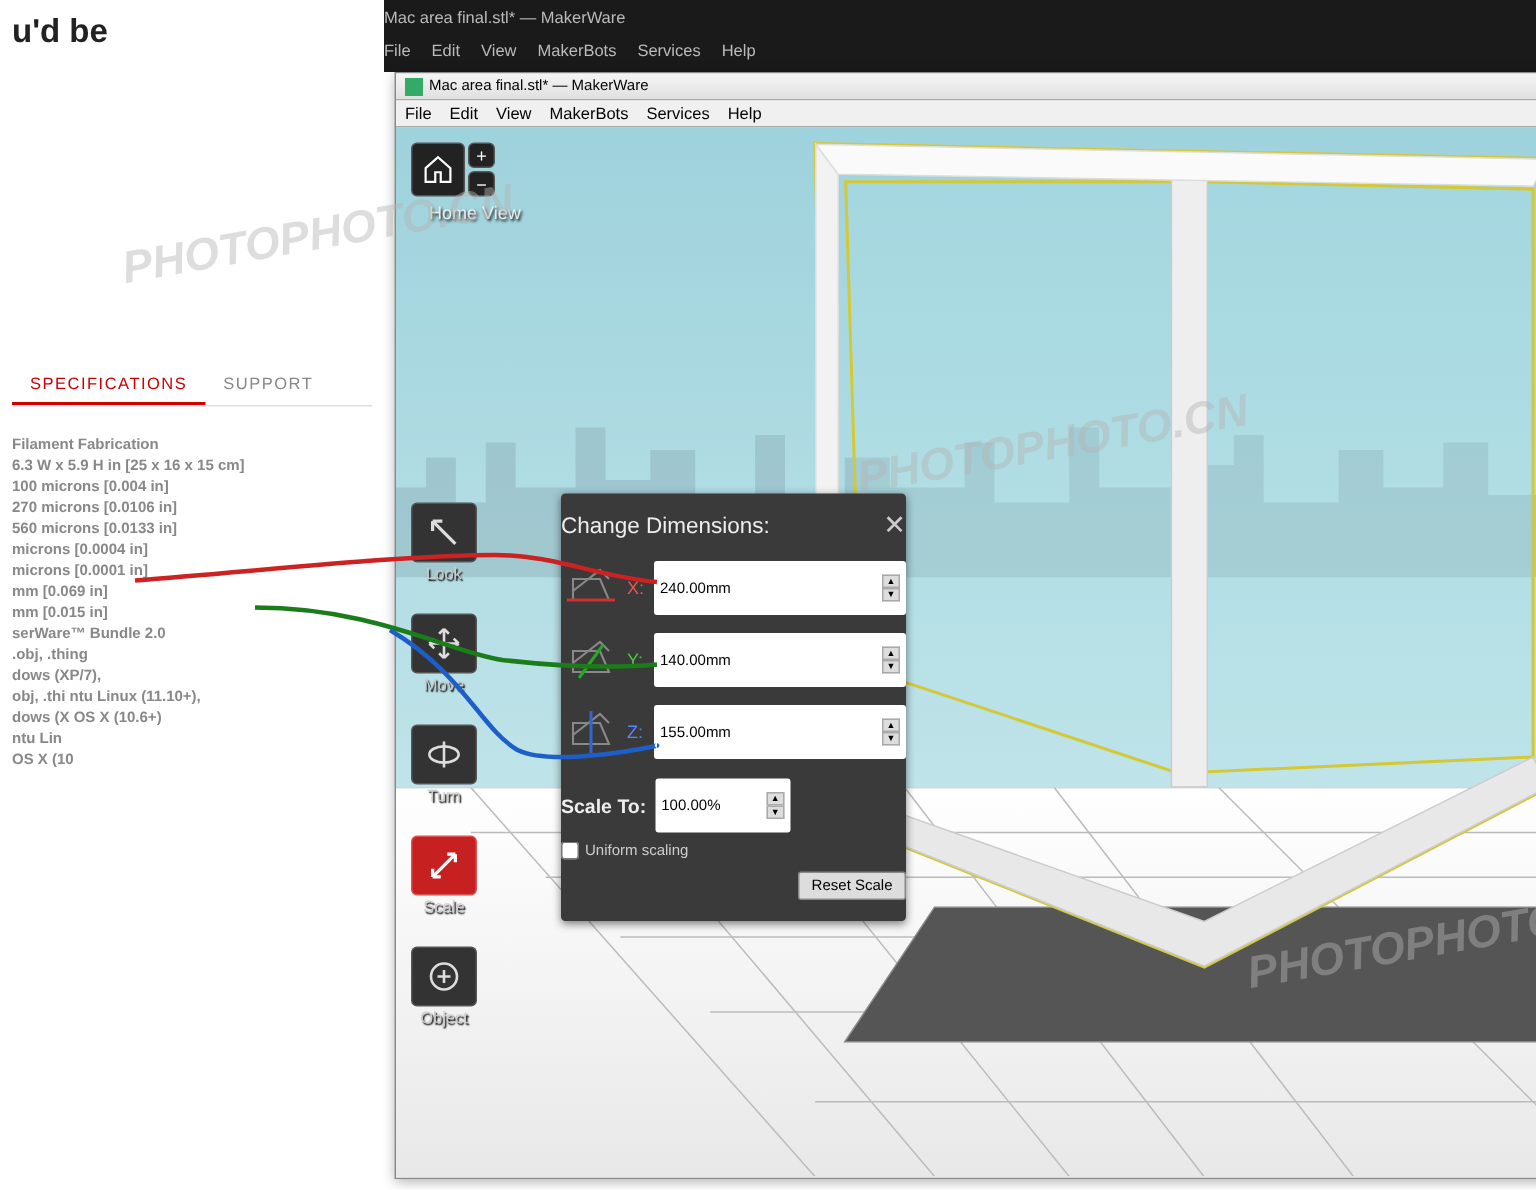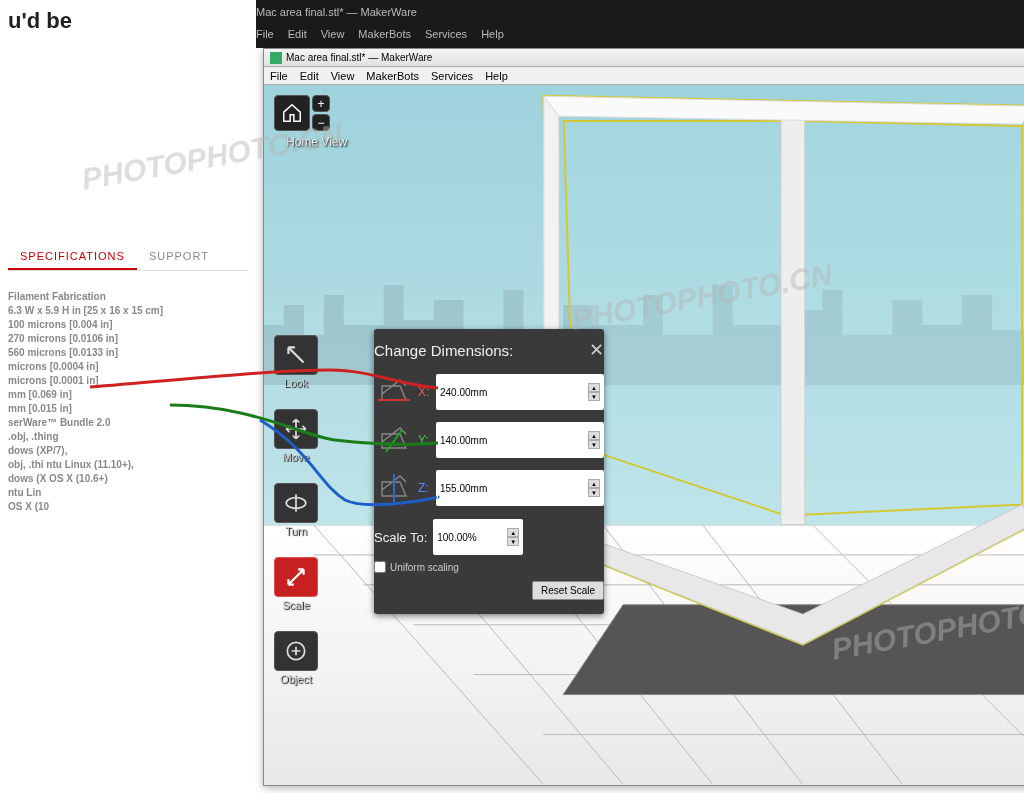--- a/index.html
+++ b/index.html
@@ -58,21 +58,21 @@
 .close-x { font-size: 18px; cursor: pointer; color: #ccc; }
 .axis-row { display: flex; align-items: center; margin: 6px 0; height: 42px; }
 .axis-icon { width: 40px; height: 40px; display: flex; align-items: center; justify-content: center; }
 .axis-icon svg { width: 36px; height: 36px; }
 .axis-label { width: 14px; color: #eee; font-size: 12px; margin: 0 4px; }
 .axis-input-wrap { flex: 1; background: #fff; height: 36px; display: flex; align-items: center; padding: 0 4px; font-size: 10px; border-radius: 2px; }
 .axis-input { border: none; flex: 1; font-size: 10px; width: 60px; outline: none; }
 .spinner { display: flex; flex-direction: column; margin-left: 2px; }
 .spinner button { width: 12px; height: 9px; font-size: 6px; line-height: 6px; background: #ddd; border: 1px solid #aaa; padding: 0; cursor: pointer; }
 .scale-row { display: flex; align-items: center; margin-top: 10px; gap: 6px; }
-.scale-row-label { color: #eee; font-size: 13px; }
+.scale-row-label { color: #eee; font-size: 13px; font-weight: bold; }
 .chk-row { display: flex; align-items: center; gap: 4px; margin-top: 6px; }
 .chk-row input { width: 12px; height: 12px; }
 .chk-row span { color: #ccc; font-size: 10px; }
 .panel-btns { margin-top: 8px; display: flex; flex-direction: column; align-items: flex-end; gap: 6px; }
 .panel-btn, .unit-btn { background: #ddd; border: 1px solid #888; font-size: 10px; padding: 3px 8px; border-radius: 2px; cursor: pointer; }
 .panel-btn-row { display: flex; justify-content: space-between; align-items: center; margin-top: 10px; }
 
 
 .anno-lines { position: absolute; left: 0; top: 0; width: 100%; height: 100%; pointer-events: none; }
 

